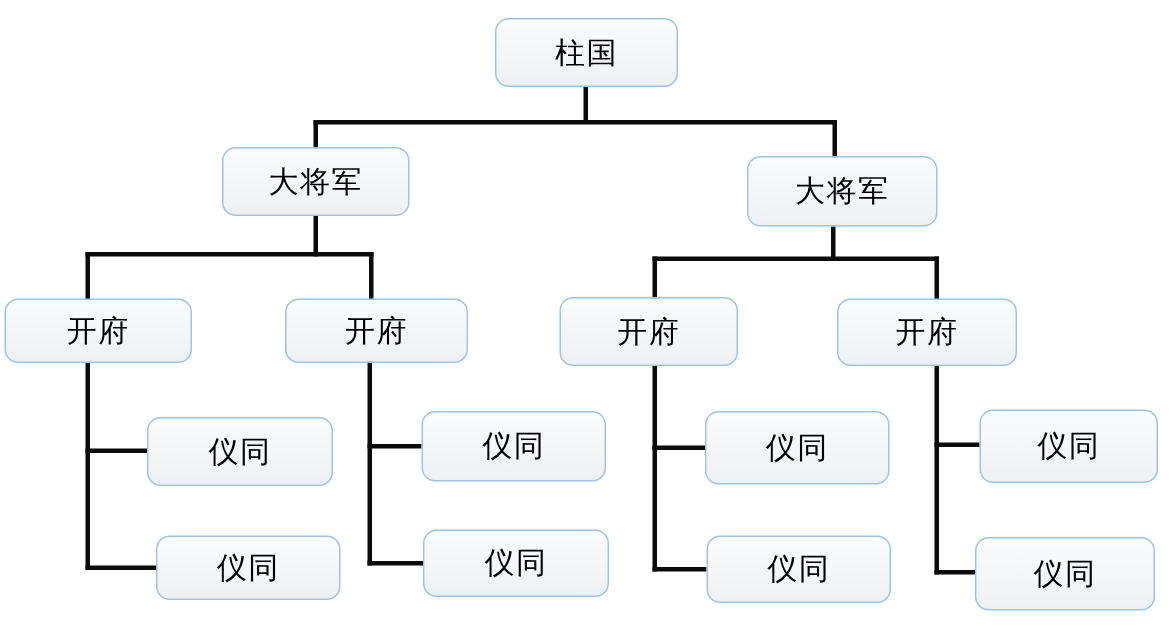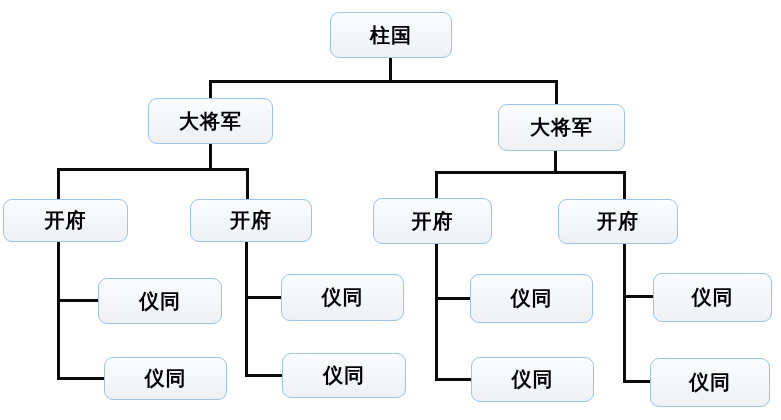--- a/index.html
+++ b/index.html
@@ -21,21 +21,20 @@
     border: 1.5px solid #9dc3e6;
     border-radius: 9px;
     background: linear-gradient(180deg, #fbfcfd 0%, #eef0f3 100%);
     display: flex;
     align-items: center;
     justify-content: center;
     font-size: 20px;
     letter-spacing: 1px;
     color: #000000;
     z-index: 2;
-    font-weight: bold;
   }
   .seg {
     position: absolute;
     background: #0b0b0b;
     z-index: 1;
   }
 </style>
 </head>
 <body>
 

